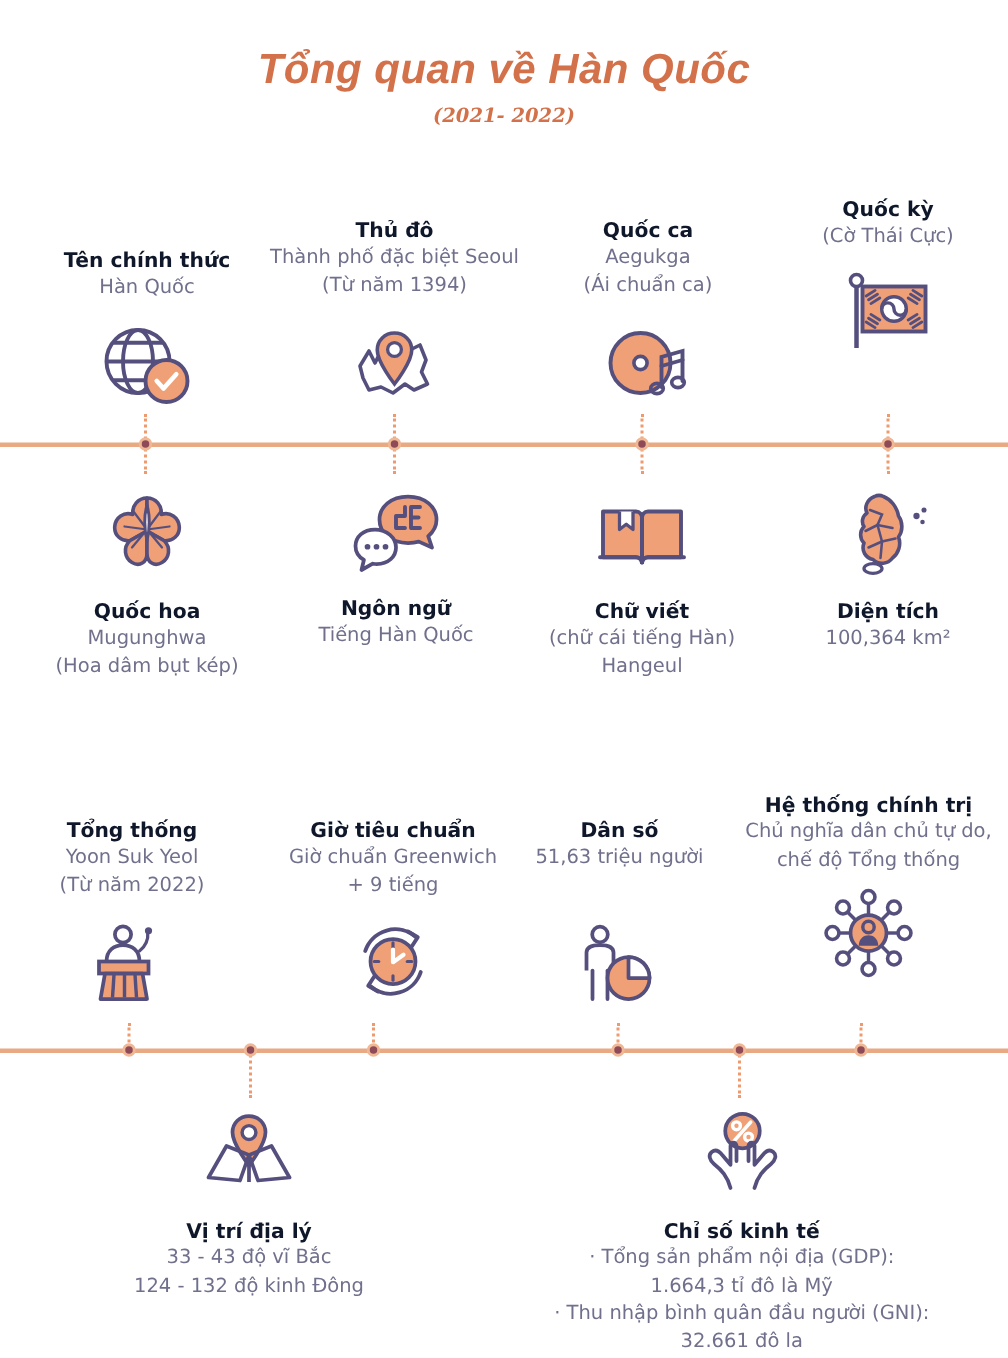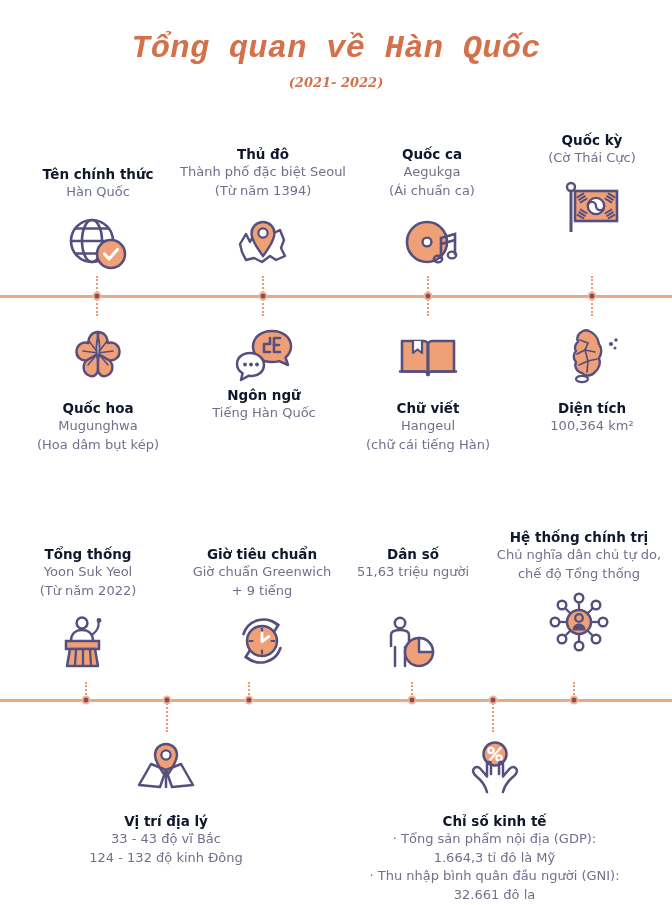--- a/index.html
+++ b/index.html
@@ -11,24 +11,24 @@
     font-family: "DejaVu Sans", "Liberation Sans", sans-serif;
     overflow: hidden;
     position: relative;
   }
 
   .page { position: relative; width: 672px; height: 905px; }
 
   
   .title-block { text-align: center; padding-top: 30px; }
   .main-title {
-    font-family: Liberation Mono, monospace;
+    font-family: Liberation Sans, sans-serif;
     font-style: italic;
     font-weight: bold;
-    font-size: 32px;
+    font-size: 28px;
     color: #d2714a;
     letter-spacing: 0.3px;
   }
   .sub-title {
     font-family: "DejaVu Serif", "Liberation Serif", serif;
     font-style: italic;
     font-weight: bold;
     font-size: 13px;
     color: #d2714a;
     margin-top: 8px;
@@ -216,37 +216,37 @@
           <path d="M40 18 H45"></path>
         </g>
         <path d="M16 26 C8 26 3 31 3 37 C3 41 5.2 44.3 8.6 46.3 L7 53 L14.5 48.8 C15.4 48.9 16.2 49 17 49 C25 49 30 44 30 38 C30 31.5 24 26 16 26 Z" fill="#ffffff" stroke="#554f7e" stroke-width="2.5" stroke-linejoin="round"></path>
         <g fill="#554f7e">
           <circle cx="11" cy="37.5" r="1.9"></circle>
           <circle cx="17" cy="37.5" r="1.9"></circle>
           <circle cx="23" cy="37.5" r="1.9"></circle>
         </g>
       </svg>
     </div>
-    <div class="c-title" style="margin-top:1px;">Ngôn ngữ</div>
+    <div class="c-title" style="margin-top:12px;">Ngôn ngữ</div>
     <div class="c-line">Tiếng Hàn Quốc</div>
   </div>
 
   <div class="cell" style="left:348px; top:325px; width:160px;">
     <div class="icon-wrap" style="height:60px;">
       <svg width="60" height="54" viewBox="0 0 60 54">
         <path d="M4 10 H26 C28.5 10 30 12 30 14.5 V44 C30 42 28 40.5 26 40.5 H4 Z" fill="#f0a077" stroke="#554f7e" stroke-width="2.6" stroke-linejoin="round"></path>
         <path d="M56 10 H34 C31.5 10 30 12 30 14.5 V44 C30 42 32 40.5 34 40.5 H56 Z" fill="#f0a077" stroke="#554f7e" stroke-width="2.6" stroke-linejoin="round"></path>
         <path d="M15 10 V22 L19.5 18.5 L24 22 V10" fill="#ffffff" stroke="#554f7e" stroke-width="2.2" stroke-linejoin="round"></path>
         <path d="M2 40.5 H26 C28.5 40.5 30 42.5 30 45 C30 42.5 31.5 40.5 34 40.5 H58" fill="none" stroke="#554f7e" stroke-width="2.6" stroke-linecap="round"></path>
         <line x1="30" y1="14.5" x2="30" y2="45" stroke="#554f7e" stroke-width="2.6"></line>
       </svg>
     </div>
     <div class="c-title" style="margin-top:14px;">Chữ viết</div>
+    <div class="c-line">(chữ cái tiếng Hàn)</div>
     <div class="c-line">Hangeul</div>
-    <div class="c-line">(chữ cái tiếng Hàn)</div>
   </div>
 
   <div class="cell" style="left:512px; top:325px; width:160px;">
     <div class="icon-wrap" style="height:60px;">
       <svg width="62" height="58" viewBox="0 0 62 58">
         <path d="M22 4 C17 6 15 11 17 15 C14 17 13 21 15 24 C12 27 12 32 15 35 C13 40 16 45 21 46 C25 50 31 49 34 45 C38 42 40 36 38 31 C41 27 41 21 38 17 C37 11 33 6 28 4 C26 3 24 3 22 4 Z" fill="#f0a077" stroke="#554f7e" stroke-width="2.4" stroke-linejoin="round"></path>
         <g fill="none" stroke="#554f7e" stroke-width="1.7" stroke-linecap="round">
           <path d="M19 13 L27 16 L24 23"></path>
           <path d="M24 23 L16 27"></path>
           <path d="M24 23 L34 25"></path>

